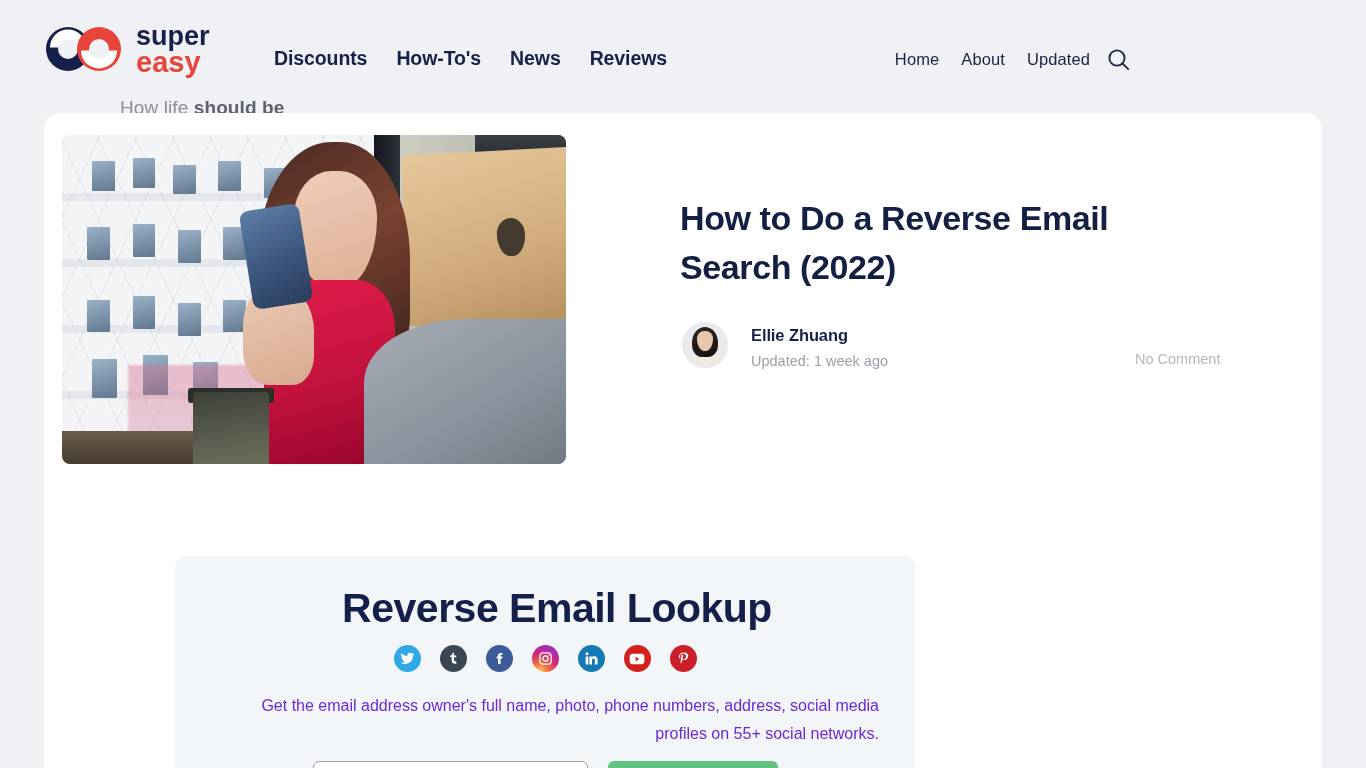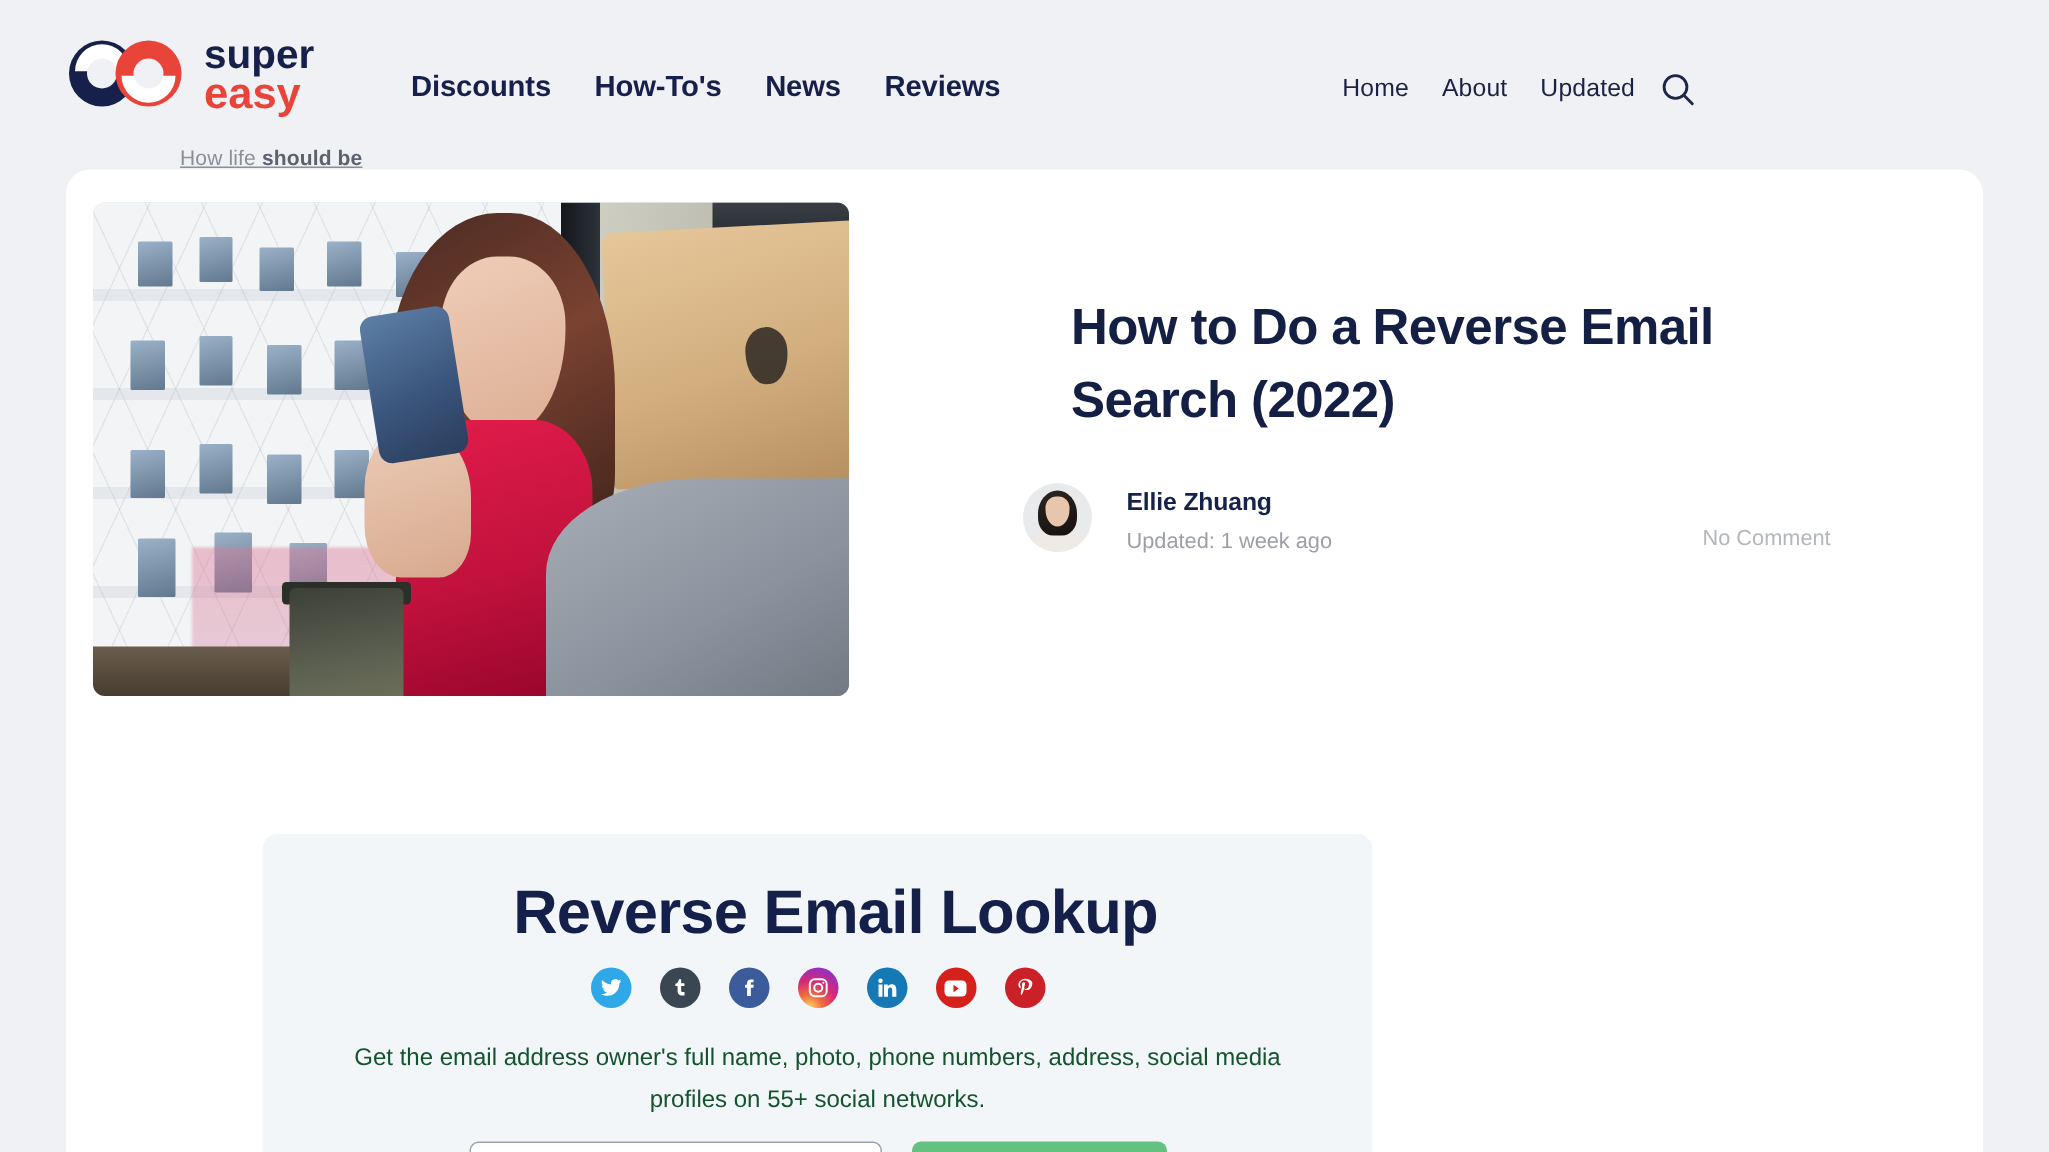--- a/index.html
+++ b/index.html
@@ -18,23 +18,22 @@
     background: #f0f1f5;
   }
   .logo-block {
     position: absolute; left: 40px; top: 20px;
     width: 215px; height: 75px;
   }
   .logo-mark { position: absolute; left: 2px; top: 5px; width: 90px; height: 48px; }
   .logo-word { position: absolute; left: 96px; top: 0px; width: 130px; height: 58px; }
   .logo-tagline {
     position: absolute; left: 80px; top: 77px;
-    font-size: 14px; color: #8a8f99; letter-spacing: .1px;
+    font-size: 19px; color: #8a8f99; letter-spacing: .1px;
     white-space: nowrap;
-    text-decoration: underline;
   }
   .logo-tagline b { color: #5c626e; font-weight: 700; }
 
   .nav-main { position: absolute; left: 274px; top: 45px; display: flex; gap: 29px; }
   .nav-main a {
     font-size: 19.5px; font-weight: 700; color: #16204a;
     text-decoration: none; letter-spacing: -.1px; line-height: 27px;
   }
   .nav-right { position: absolute; right: 80px; top: 48px; display: flex; gap: 22px; }
   .nav-right a {
@@ -135,21 +134,21 @@
     position: absolute; left: 0; bottom: 0; width: 30%; height: 10%;
     background: linear-gradient(180deg,#6b5d4d,#473c30);
   }
   .hero .topbar {
     position: absolute; right: 0; top: 0; width: 18%; height: 9%;
     background: linear-gradient(180deg,#3a3f46,#23272c);
   }
 
   
   .article-title {
-    position: absolute; left: 670px; top: 81px; width: 520px;
+    position: absolute; left: 636px; top: 81px; width: 520px;
     font-size: 34px; line-height: 49px; font-weight: 700;
     color: #141f44; letter-spacing: -.4px;
   }
   .byline { position: absolute; left: 638px; top: 209px; width: 600px; height: 50px; }
   .avatar {
     position: absolute; left: 0; top: 0; width: 46px; height: 46px;
     border-radius: 50%; overflow: hidden; background: #e9eaec;
   }
   .avatar .a-hair {
     position: absolute; left: 21%; top: 10%; width: 58%; height: 66%;
@@ -201,22 +200,22 @@
   }
   .s-twitter   { background: #2fa8e8; }
   .s-tumblr    { background: #3a4752; }
   .s-facebook  { background: #3b5b9b; }
   .s-instagram { background: radial-gradient(circle at 28% 100%, #fdd76b 0%, #ef6f3b 26%, #d62976 54%, #962fbf 82%, #4f5bd5 100%); }
   .s-linkedin  { background: #1479b5; }
   .s-youtube   { background: #d4211c; }
   .s-pinterest { background: #cb2027; }
   .lookup-desc {
     position: absolute; left: 36px; top: 136px; width: 668px;
-    text-align: center; font-size: 16px; line-height: 28px;
-    color: #14532d; font-weight: 400;
+    text-align: right; font-size: 16px; line-height: 28px;
+    color: #6d28d9; font-weight: 400;
   }
   .lookup-form {
     position: absolute; left: 0; top: 205px; width: 100%;
     display: flex; justify-content: center; gap: 20px;
   }
   .email-input {
     width: 275px; height: 46px; border-radius: 6px;
     border: 1.6px solid #99a0ab; background: #fff;
     padding: 0 14px; font-size: 15px; color: #3b4252;
     font-family: "Liberation Sans", sans-serif; outline: none;

